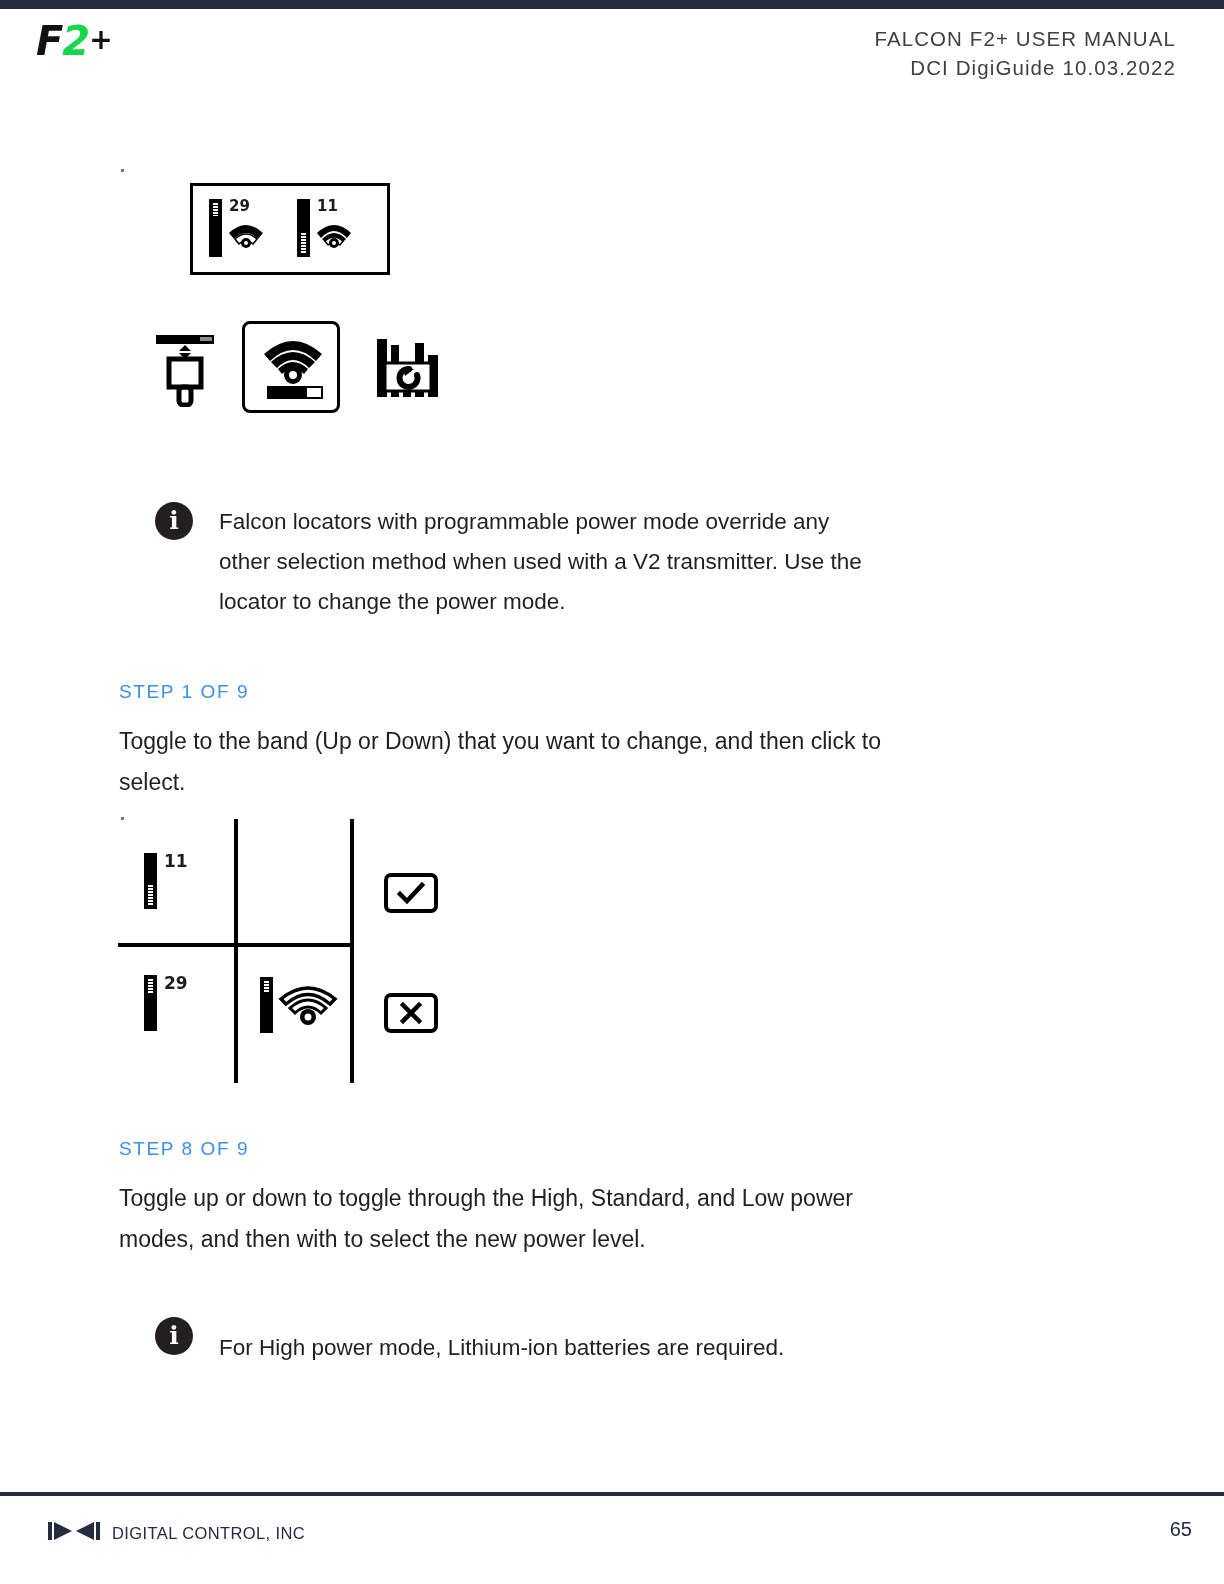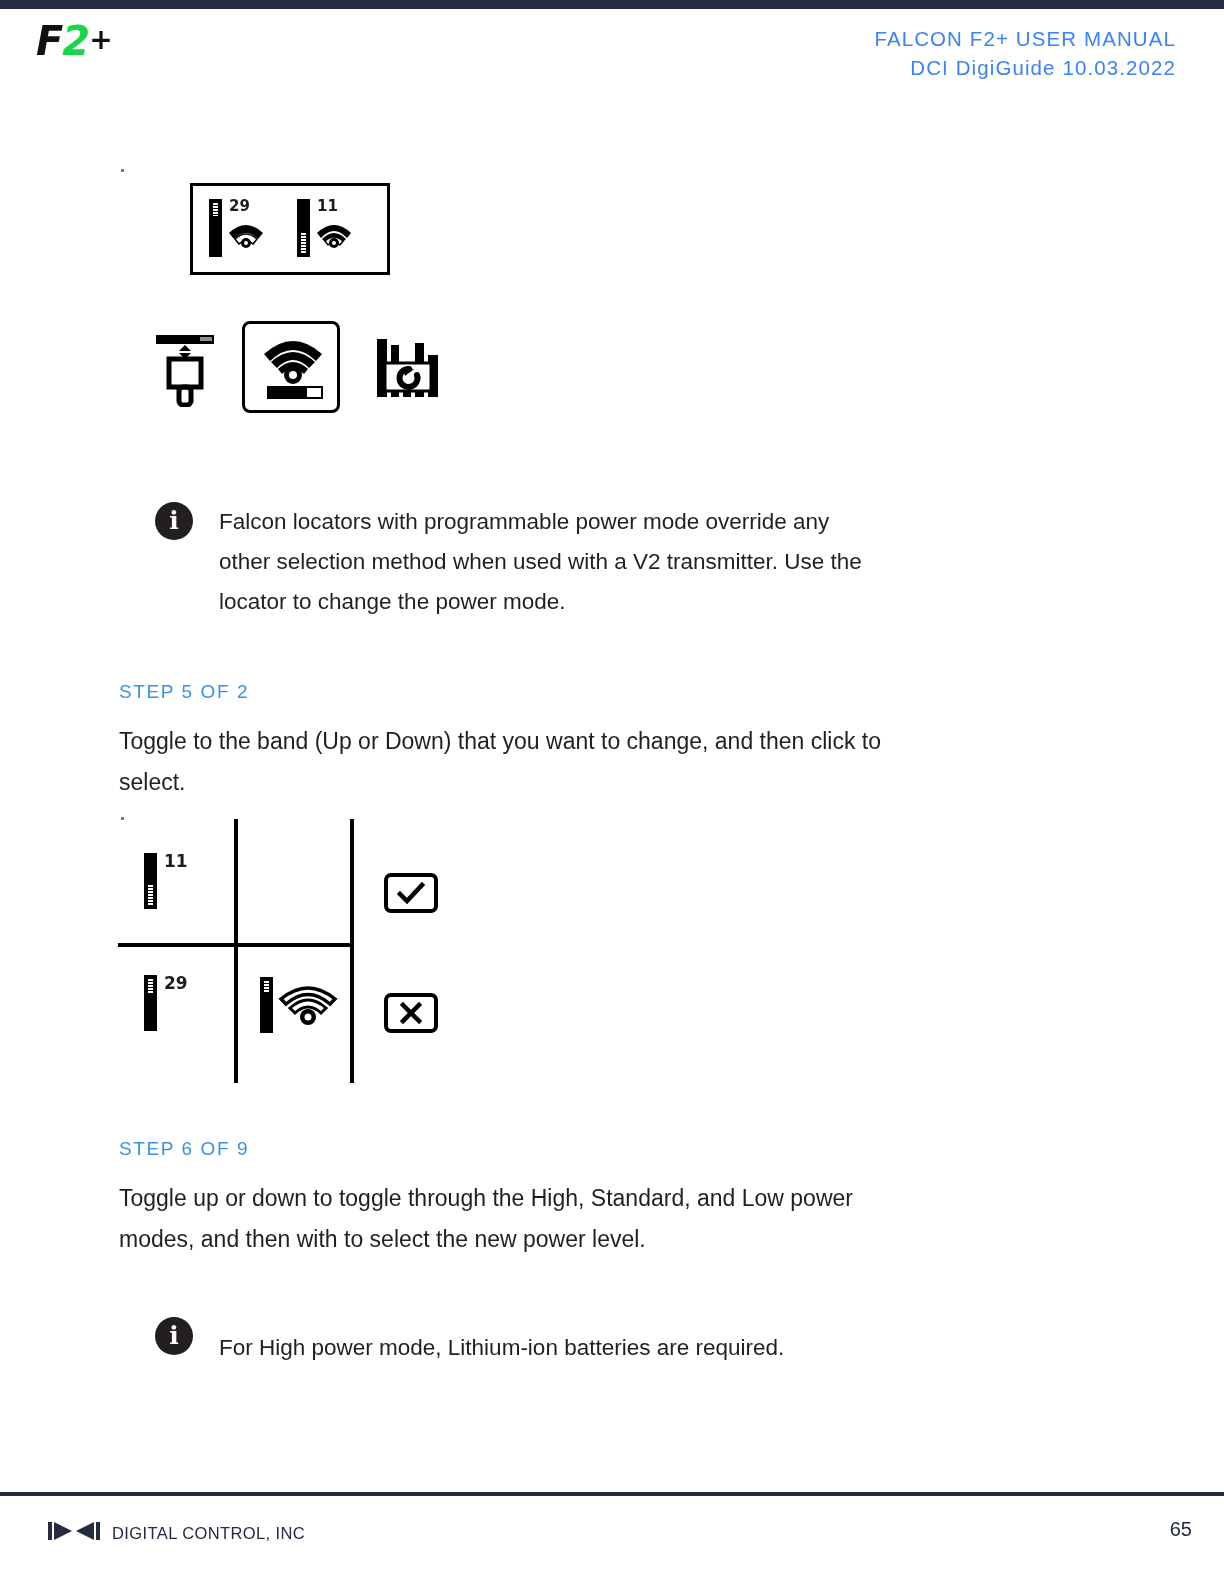--- a/index.html
+++ b/index.html
@@ -42,21 +42,21 @@
     user-select: none;
   }
   .logo-f2 .f  { color: #111111; }
   .logo-f2 .two{ color: #17d64a; }
   .logo-f2 .plus{ color: #111111; font-size: 28px; vertical-align: 6px;}
 
   .header-text {
     position: absolute;
     right: 48px; top: 16px;
     text-align: right;
-    color: #3b82f6;
+    color: #404040;
   }
   .header-line1 {
     font-size: 20.5px;
     letter-spacing: 1.1px;
     line-height: 1.35;
     white-space: nowrap;
   }
   .header-line2 {
     font-size: 20.5px;
     letter-spacing: 1.1px;
@@ -348,21 +348,21 @@
         <polygon points="30,38 41,40 32,47" fill="#000"></polygon>
       </svg>
     </div>
   </div>
 
   <div class="note" style="left:155px; top:403px; width:720px;">
     <div class="note-icon">i</div>
     <div class="note-text">Falcon locators with programmable power mode override any other selection method when used with a V2 transmitter. Use the locator to change the power mode.</div>
   </div>
 
-  <div class="step-head" style="left:119px; top:582px;">STEP 5 OF 2</div>
+  <div class="step-head" style="left:119px; top:582px;">STEP 1 OF 9</div>
   <div class="step-body" style="left:119px; top:622px;">Toggle to the band (Up or Down) that you want to change, and then click to select.</div>
 
   <div class="grid-fig">
     <div class="tiny-dot" style="left:3px; top:2px;"></div>
 
     <div class="vline" style="left:116px; top:4px;  height:264px;"></div>
     <div class="vline" style="left:232px; top:4px;  height:264px;"></div>
     <div class="hline" style="left:0px;  top:128px; width:235px;"></div>
 
     <div class="band-group" style="left:26px; top:38px;">
@@ -400,21 +400,21 @@
       </span>
     </div>
 
     <div class="mark-box" style="left:266px; top:178px;">
       <svg width="46" height="32" viewBox="0 0 46 32" style="display:block;">
         <path d="M15 8 L31 24 M31 8 L15 24" fill="none" stroke="#000" stroke-width="4.5" stroke-linecap="square"></path>
       </svg>
     </div>
   </div>
 
-  <div class="step-head" style="left:119px; top:1039px;">STEP 6 OF 9</div>
+  <div class="step-head" style="left:119px; top:1039px;">STEP 8 OF 9</div>
   <div class="step-body" style="left:119px; top:1079px;">Toggle up or down to toggle through the High, Standard, and Low power modes, and then with to select the new power level.</div>
 
   <div class="note" style="left:155px; top:1205px; width:760px; align-items:center;">
     <div class="note-icon">i</div>
     <div class="note-text" style="line-height:38px; max-width:720px;margin-top:25px;">For High power mode, Lithium-ion batteries are required.</div>
   </div>
 
 </div>
 
 <div class="footer-rule"></div>

